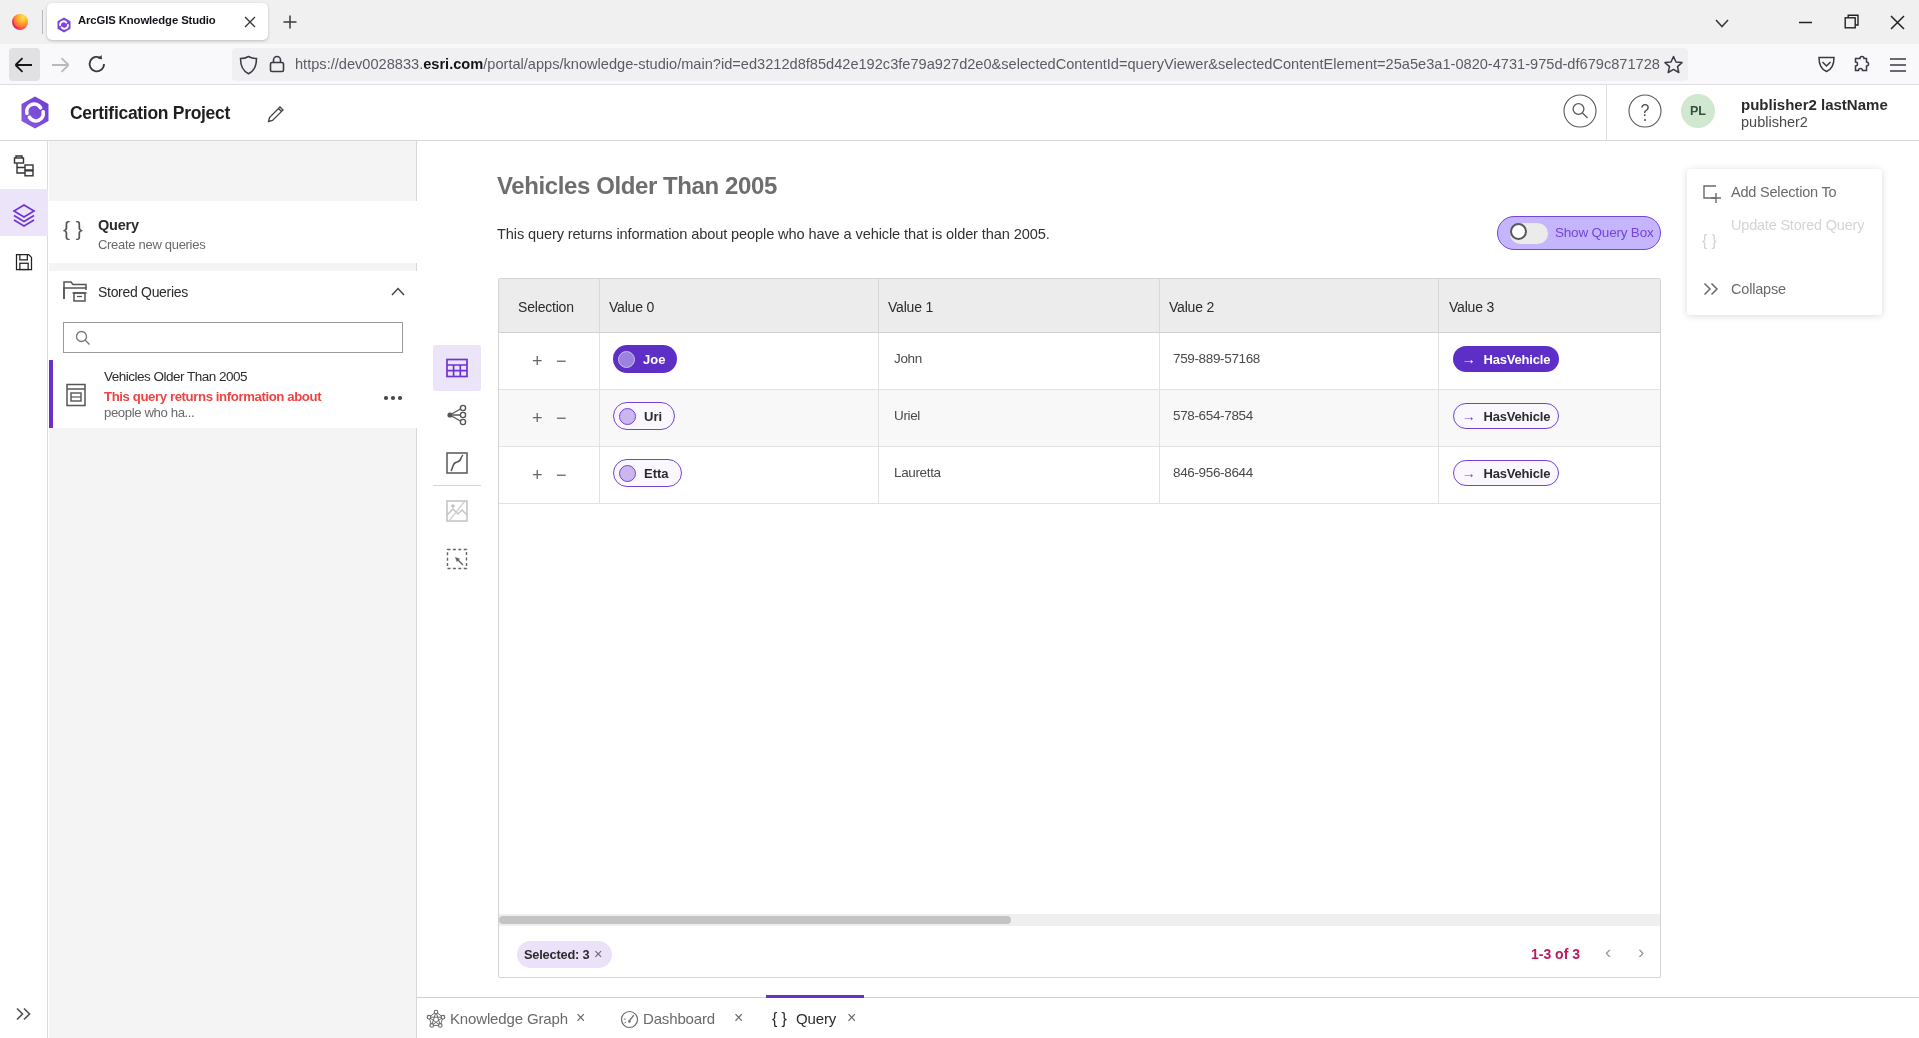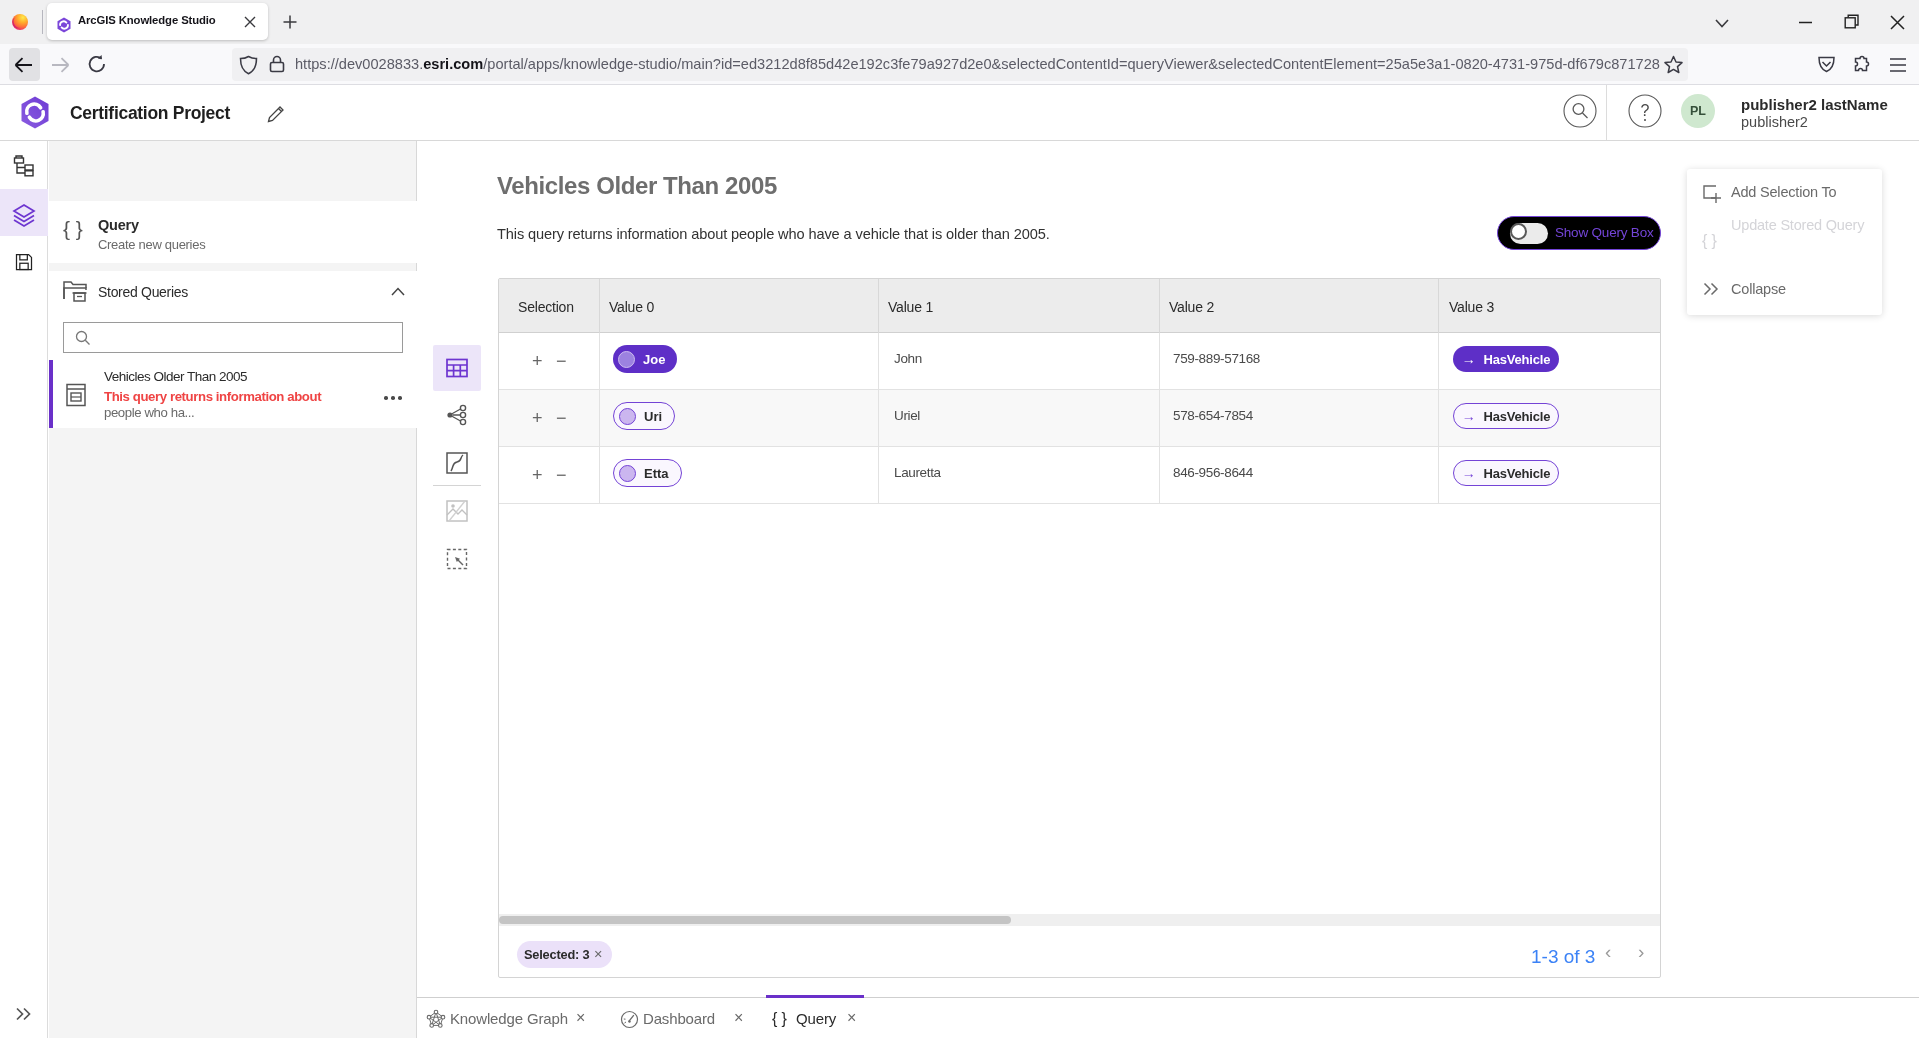--- a/index.html
+++ b/index.html
@@ -41,21 +41,21 @@
 #sq-bar { position:absolute; left:0; top:0; width:4px; height:68px; background:#6a30c9; }
 #sq-item-title { position:absolute; left:55px; top:9px; font-size:13.5px; color:#2b2b2b; letter-spacing:-0.5px; }
 #sq-item-d1 { position:absolute; left:55px; top:29px; font-size:13.2px; color:#ef4444; letter-spacing:-0.4px;font-weight:bold; }
 #sq-item-d2 { position:absolute; left:55px; top:45px; font-size:13.2px; color:#6a6a6a; letter-spacing:-0.4px; }
 #sq-dots { position:absolute; left:335px; top:36px; display:flex; gap:3.5px; }
 #sq-dots i { width:3.5px; height:3.5px; border-radius:50%; background:#4a4a4a; }
 
 
 #h1 { left:497px; top:172px; font-size:24px; font-weight:700; color:#6e6e6e; letter-spacing:-0.4px; }
 #desc { left:497px; top:226px; font-size:14.6px; color:#323232; letter-spacing:-0.12px; }
-#togglepill { left:1497px; top:216px; width:164px; height:34px; border:1.5px solid #7445d8; border-radius:17px; background:#000000; }
+#togglepill { left:1497px; top:216px; width:164px; height:34px; border:1.5px solid #7445d8; border-radius:17px; background:#c4b5fd; }
 #toggletrack { position:absolute; left:12px; top:6px; width:38px; height:21px; background:#ebebeb; border-radius:10.5px; }
 #toggleknob { position:absolute; left:0px; top:0px; width:17px; height:17px; background:#fff; border:2px solid #595959; border-radius:50%; }
 #toggletext { position:absolute; left:57px; top:8px; font-size:13.5px; color:#7445d8; white-space:nowrap; letter-spacing:-0.2px; }
 
 
 #vactive { left:433px; top:345px; width:48px; height:46px; background:#ece5f9; border-radius:2px; }
 #vtooldiv { left:433px; top:485px; width:48px; height:1px; background:#d4d4d4; }
 
 
 #tablebox { left:498px; top:278px; width:1163px; height:700px; background:#fff; border:1px solid #d4d4d4; border-radius:2px; }
@@ -77,21 +77,21 @@
 .rpill { position:absolute; left:954px; top:13px; width:106px; height:26px; border-radius:13px; display:flex; align-items:center; justify-content:center; font-size:13px; font-weight:700; letter-spacing:-0.2px; }
 .rpill-filled { background:#5e2fc7; color:#fff; }
 .rpill-out { background:#faf7fe; border:1.5px solid #7443d6; color:#2b2b2b; }
 .rpill .arr { margin-right:8px; font-weight:400; font-size:14px; }
 .rpill-out .arr { color:#7443d6; }
 
 #hscroll { position:absolute; left:0px; top:635px; width:1161px; height:12px; background:#efefef; }
 #hthumb { position:absolute; left:0; top:2px; width:512px; height:8px; background:#c4c4c4; border-radius:4px; }
 #selchip { position:absolute; left:18px; top:662px; width:95px; height:27px; background:#ebe1f9; border-radius:13.5px; font-size:12.8px; font-weight:700; color:#2b2b2b; line-height:27px; padding-left:7px; letter-spacing:-0.2px; }
 #chipx { position:absolute; left:77px; top:0px; font-size:14.5px; color:#666; font-weight:400; }
-#pagetext { position:absolute; left:1032px; top:667px; font-size:19px; color:#3b82f6; }
+#pagetext { position:absolute; left:1032px; top:667px; font-size:14px; color:#be185d;font-weight:bold; }
 .pgchev { position:absolute; top:662px; font-size:19px; color:#9a9a9a; font-weight:400; }
 
 
 #btabs { left:417px; top:997px; width:1502px; height:41px; background:#fff; border-top:1px solid #cfcfcf; }
 #btabs .bt { position:absolute; top:12px; font-size:15px; color:#6a6a6a; letter-spacing:-0.15px; }
 #btabs .btx { position:absolute; top:11px; font-size:16px; color:#6a6a6a; font-weight:400; }
 #btindicator { left:766px; top:995px; width:98px; height:3px; background:#6a30c9; }
 
 
 #menucard { left:1687px; top:169px; width:195px; height:146px; background:#fff; border-radius:3px; box-shadow:0 1px 7px rgba(0,0,0,.15); }

